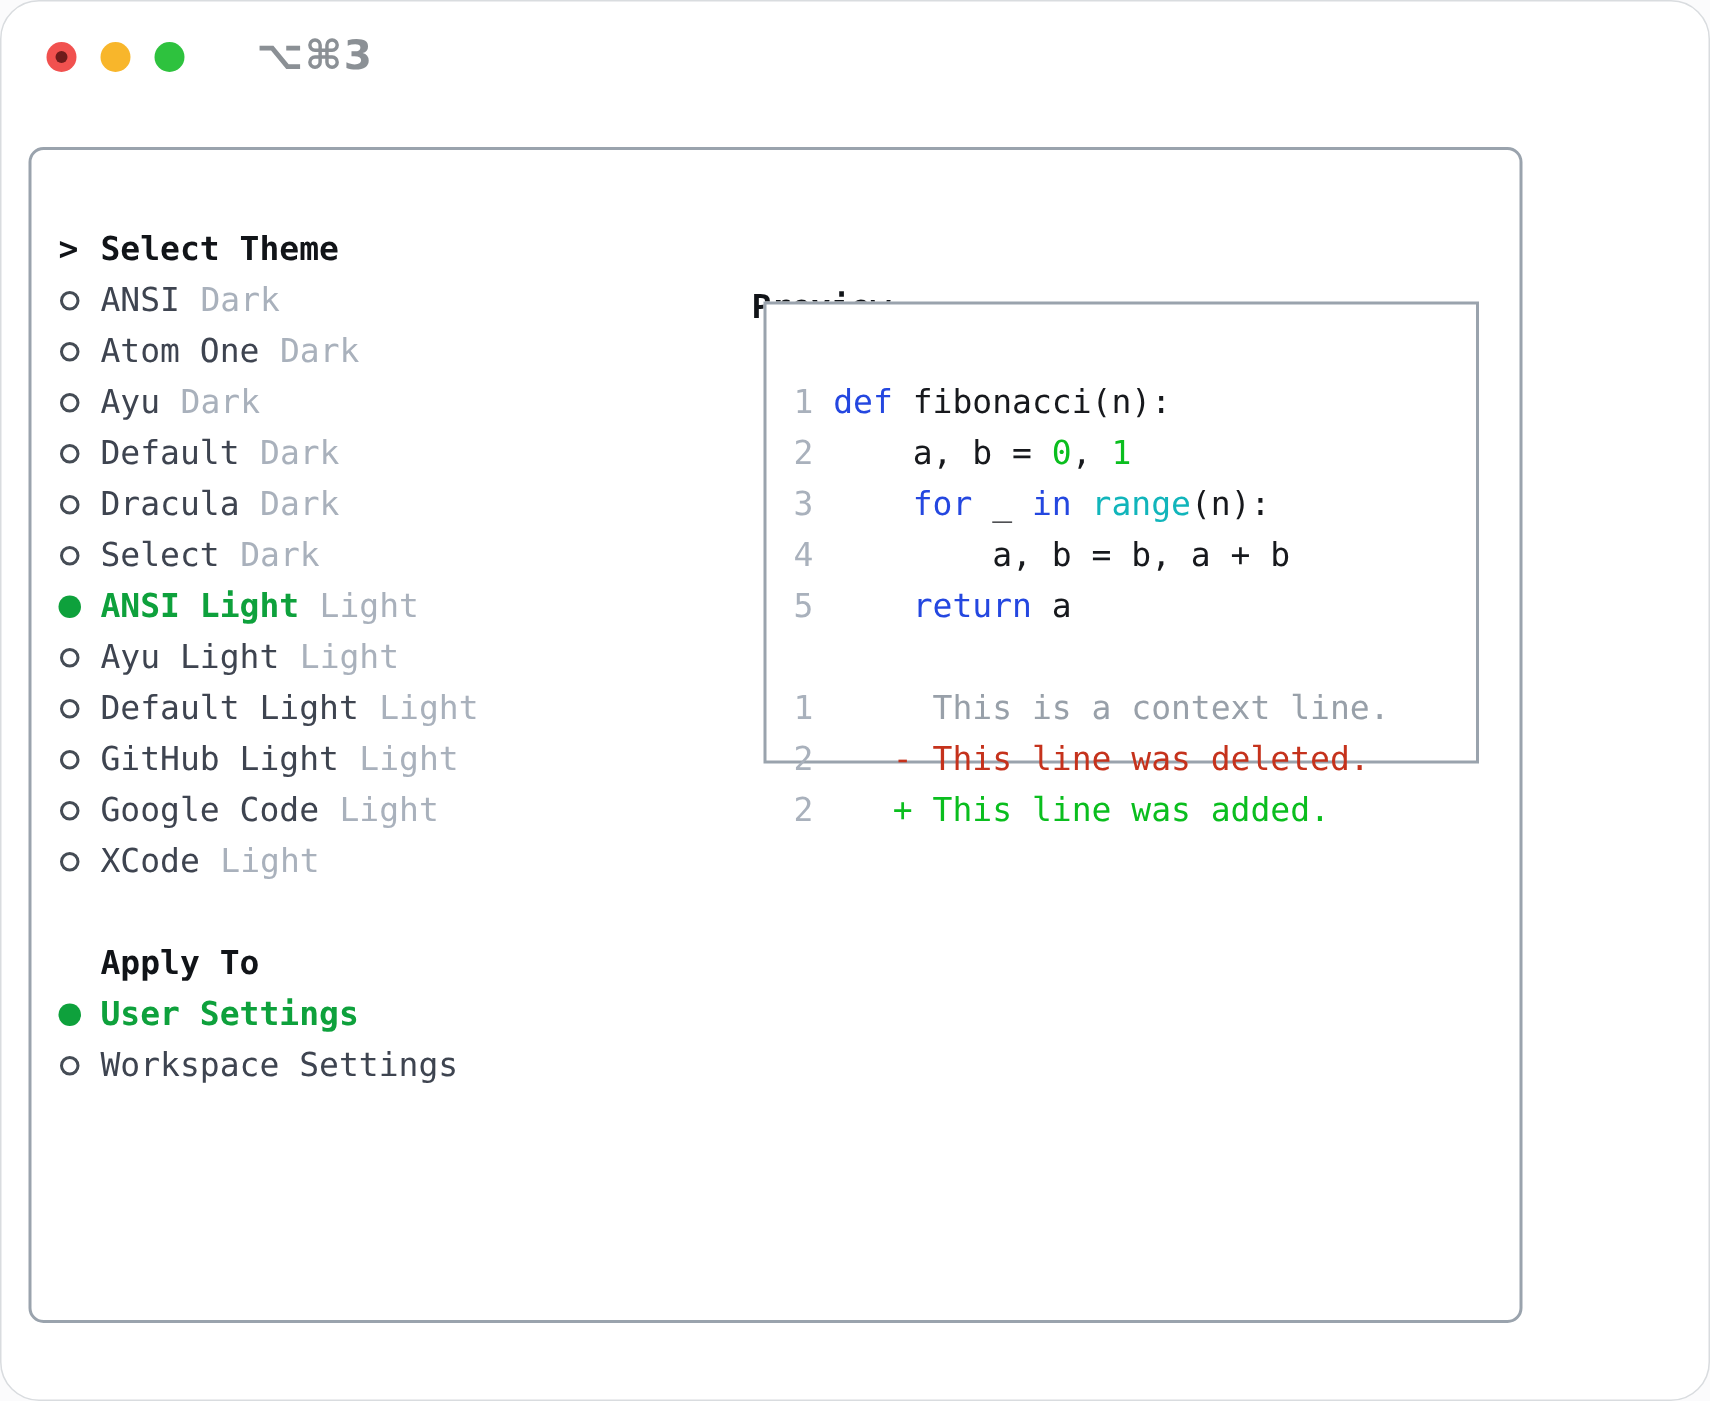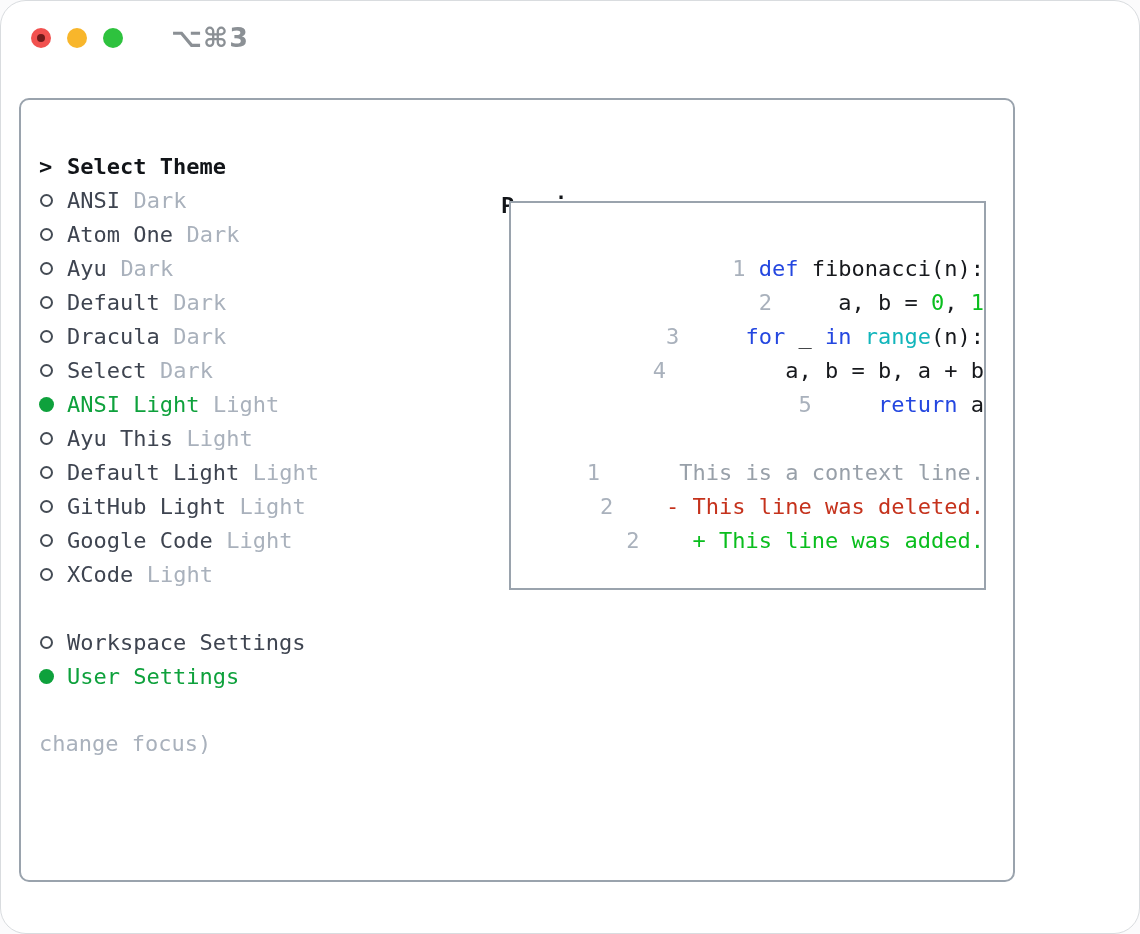--- a/index.html
+++ b/index.html
@@ -30,29 +30,29 @@
   }
   
   .left-col{position:absolute;left:18px;top:49px;font-size:22px;color:var(--c-name);}
   .row{display:flex;align-items:center;height:34px;white-space:pre;}
   .row .marker{width:28px;display:flex;align-items:center;flex:0 0 28px;}
   .caret{font-weight:700;color:var(--c-header);}
   .radio{width:13px;height:13px;border:2px solid var(--c-radio);border-radius:50%;margin-left:1px;}
   .radio-sel{width:15px;height:15px;border-radius:50%;background:var(--c-ui-green);margin-left:0px;}
   .hdr-label{font-weight:700;color:var(--c-header);text-align:center;}
   .item-name{color:var(--c-name);}
-  .item-name.sel{color:var(--c-ui-green);}
+  .item-name.sel{color:var(--c-ui-green);font-weight:bold;}
   .item-variant{color:var(--c-variant);margin-left:0.62em;}
   .spacer{height:34px;}
   .hint-line{height:34px;line-height:34px;color:var(--c-hint);white-space:pre;}
   
   .preview-title{position:absolute;left:480px;top:49px;height:34px;line-height:34px;font-size:22px;font-weight:700;color:var(--c-header);margin-top:40px;}
   .preview-box{
-    position:absolute;left:488px;top:101px;width:477px;height:389px;
-    border:2px solid var(--c-border);background:#fff;text-align:right;
+    position:absolute;left:488px;top:101px;width:477px;height:308px;
+    border:2px solid var(--c-border);background:#fff;
   }
   .code{
     margin:0;padding:49px 0 0 18px;
     font-family:"DejaVu Sans Mono", monospace;
     font-size:22px;line-height:34px;color:var(--c-plain);white-space:pre;
   }
   .seg-num{color:var(--c-num);}
   .seg-kw{color:var(--c-kw);}
   .seg-plain{color:var(--c-plain);}
   .seg-green{color:var(--c-green);}
@@ -83,34 +83,37 @@
         <span class="hdr-label">Select Theme</span>
       </div>
       <div id="theme-list">
           <div class="row"><span class="marker"><span class="radio"></span></span><span class="item-name">ANSI</span><span class="item-variant">Dark</span></div>
           <div class="row"><span class="marker"><span class="radio"></span></span><span class="item-name">Atom One</span><span class="item-variant">Dark</span></div>
           <div class="row"><span class="marker"><span class="radio"></span></span><span class="item-name">Ayu</span><span class="item-variant">Dark</span></div>
           <div class="row"><span class="marker"><span class="radio"></span></span><span class="item-name">Default</span><span class="item-variant">Dark</span></div>
           <div class="row"><span class="marker"><span class="radio"></span></span><span class="item-name">Dracula</span><span class="item-variant">Dark</span></div>
           <div class="row"><span class="marker"><span class="radio"></span></span><span class="item-name">Select</span><span class="item-variant">Dark</span></div>
           <div class="row"><span class="marker"><span class="radio-sel"></span></span><span class="item-name sel">ANSI Light</span><span class="item-variant">Light</span></div>
-          <div class="row"><span class="marker"><span class="radio"></span></span><span class="item-name">Ayu This</span><span class="item-variant">Light</span></div>
+          <div class="row"><span class="marker"><span class="radio"></span></span><span class="item-name">Ayu Light</span><span class="item-variant">Light</span></div>
           <div class="row"><span class="marker"><span class="radio"></span></span><span class="item-name">Default Light</span><span class="item-variant">Light</span></div>
           <div class="row"><span class="marker"><span class="radio"></span></span><span class="item-name">GitHub Light</span><span class="item-variant">Light</span></div>
           <div class="row"><span class="marker"><span class="radio"></span></span><span class="item-name">Google Code</span><span class="item-variant">Light</span></div>
           <div class="row"><span class="marker"><span class="radio"></span></span><span class="item-name">XCode</span><span class="item-variant">Light</span></div>
         </div>
       <div class="spacer"></div>
+      <div class="row">
+        <span class="marker"></span>
+        <span class="hdr-label">Apply To</span>
+      </div>
       <div id="apply-list">
+          <div class="row"><span class="marker"><span class="radio-sel"></span></span><span class="item-name sel">User Settings</span></div>
           <div class="row"><span class="marker"><span class="radio"></span></span><span class="item-name">Workspace Settings</span></div>
-          <div class="row"><span class="marker"><span class="radio-sel"></span></span><span class="item-name sel">User Settings</span></div>
         </div>
       <div class="spacer"></div>
       <div id="hint">
-          <div class="hint-line">change focus)</div>
         </div>
     </div>
 
     <div class="preview-title">Preview</div>
     <div class="preview-box">
       <pre class="code" id="code"><span class="seg-num">1 </span><span class="seg-kw">def</span><span class="seg-plain"> fibonacci(n):</span>
 <span class="seg-num">2 </span><span class="seg-plain">    a, b = </span><span class="seg-green">0</span><span class="seg-plain">, </span><span class="seg-green">1</span>
 <span class="seg-num">3 </span><span class="seg-plain">    </span><span class="seg-kw">for</span><span class="seg-plain"> _ </span><span class="seg-kw">in</span><span class="seg-plain"> </span><span class="seg-cyan">range</span><span class="seg-plain">(n):</span>
 <span class="seg-num">4 </span><span class="seg-plain">        a, b = b, a + b</span>
 <span class="seg-num">5 </span><span class="seg-plain">    </span><span class="seg-kw">return</span><span class="seg-plain"> a</span>

